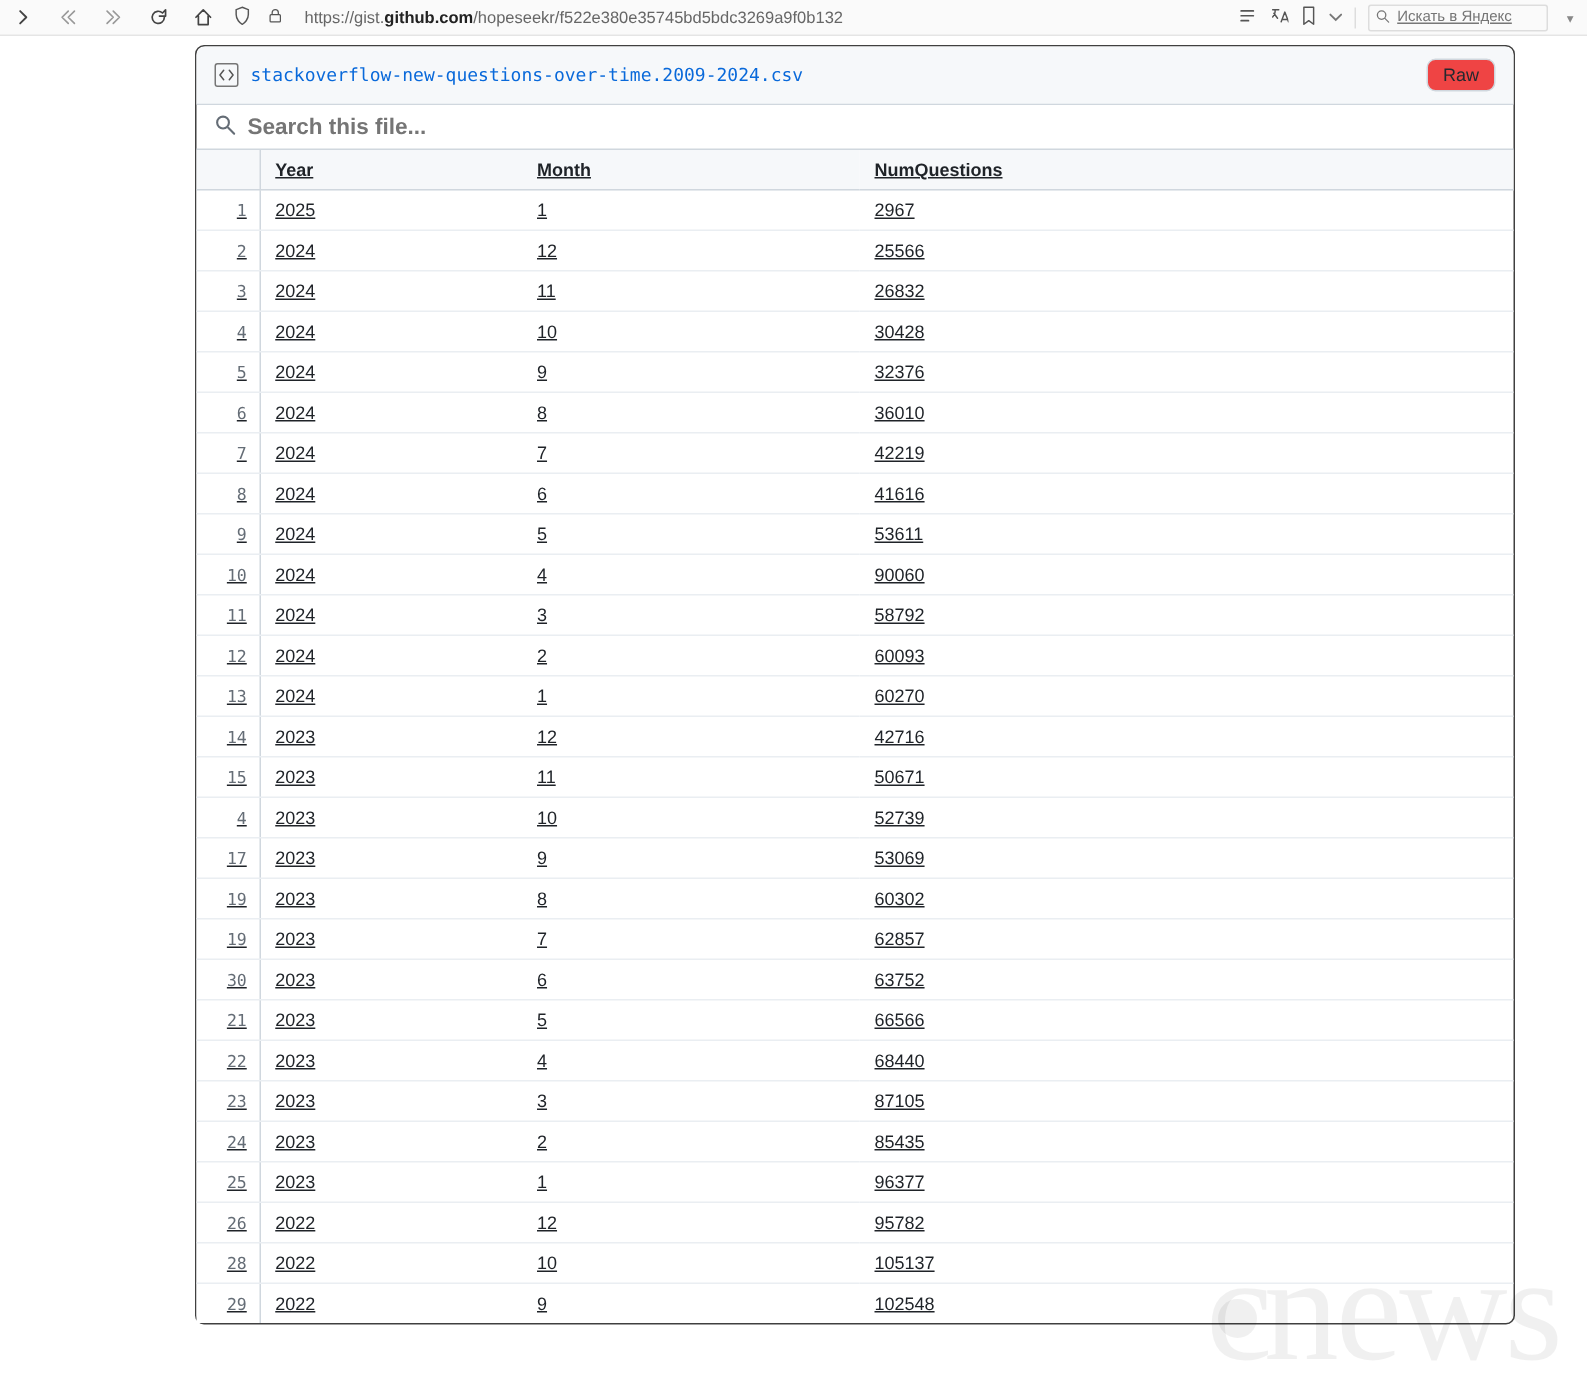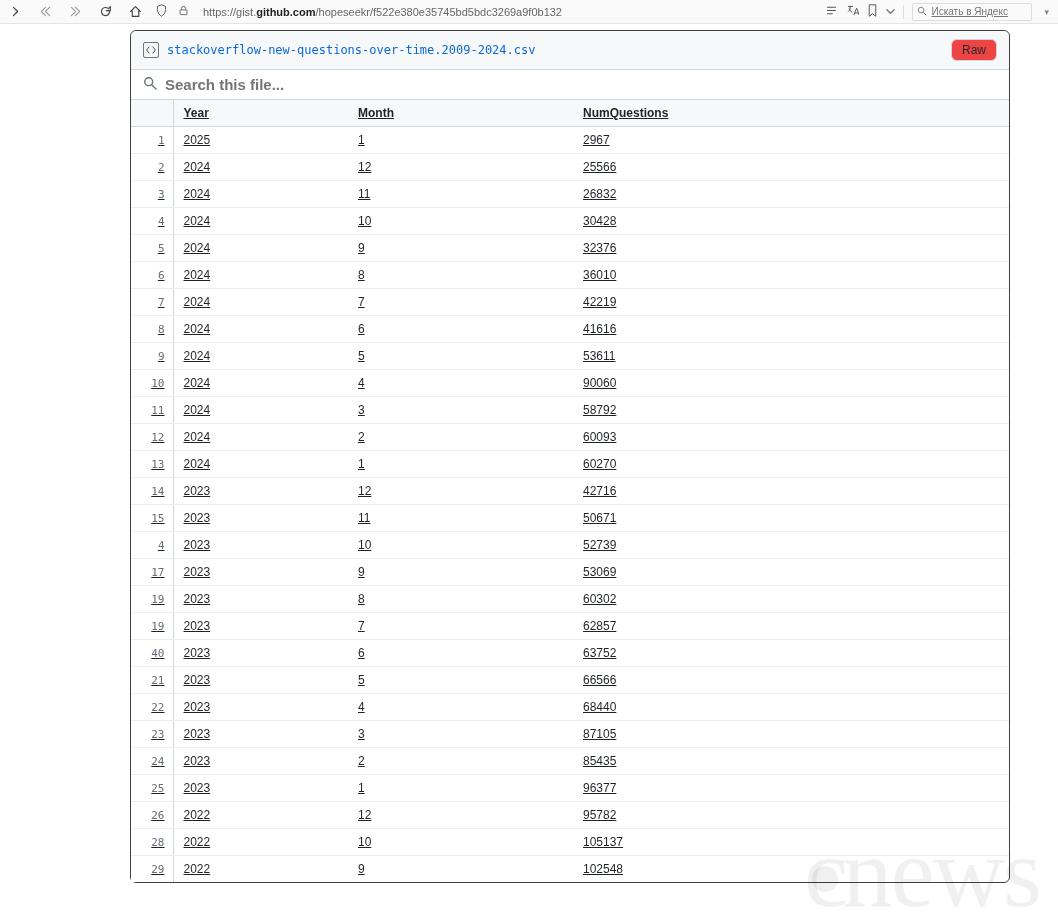--- a/index.html
+++ b/index.html
@@ -250,21 +250,21 @@
             <td class="col-month">8</td>
             <td class="col-num">60302</td>
           </tr>
           <tr>
             <td class="line-col">19</td>
             <td class="col-year">2023</td>
             <td class="col-month">7</td>
             <td class="col-num">62857</td>
           </tr>
           <tr>
-            <td class="line-col">40</td>
+            <td class="line-col">30</td>
             <td class="col-year">2023</td>
             <td class="col-month">6</td>
             <td class="col-num">63752</td>
           </tr>
           <tr>
             <td class="line-col">21</td>
             <td class="col-year">2023</td>
             <td class="col-month">5</td>
             <td class="col-num">66566</td>
           </tr>

